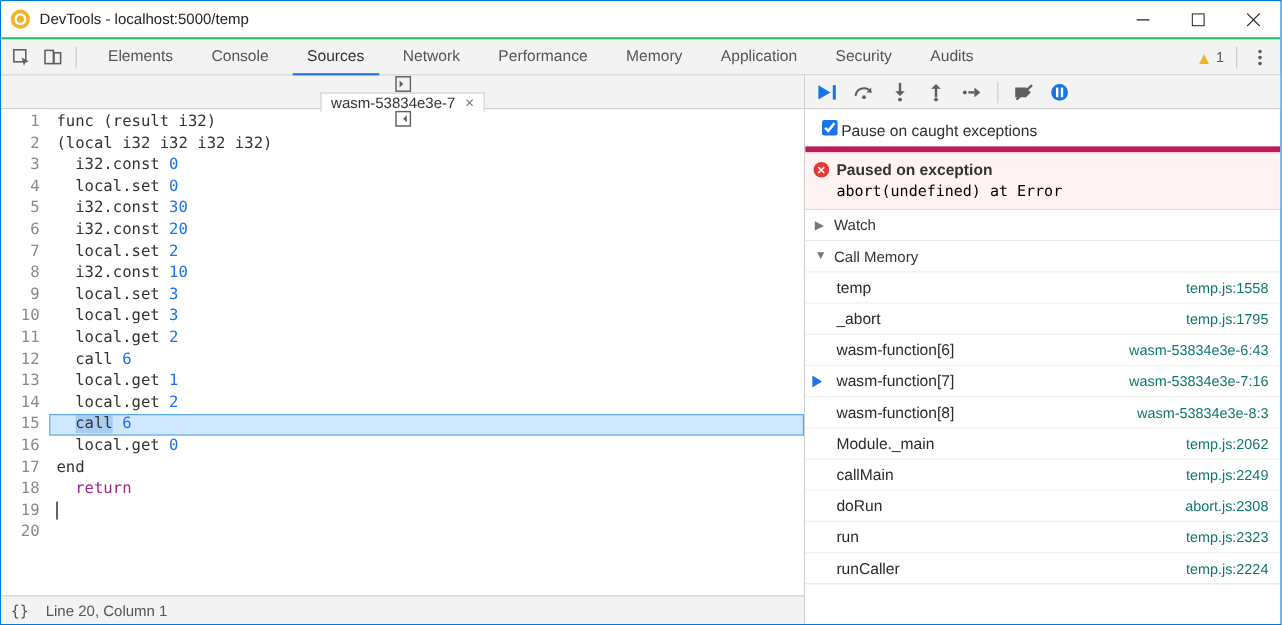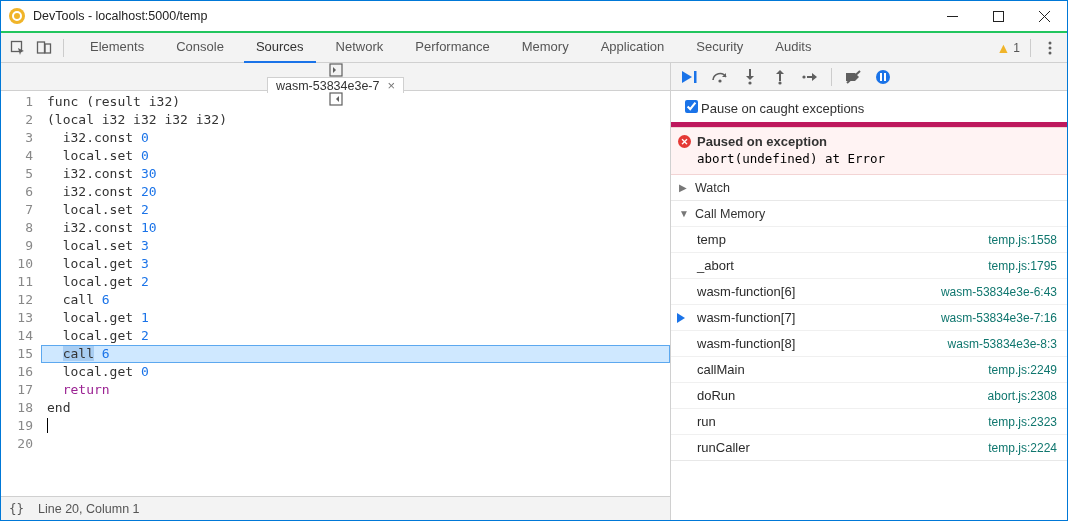--- a/index.html
+++ b/index.html
@@ -202,22 +202,22 @@
           <div class="codeline">  local.set <span class="num">2</span></div>
           <div class="codeline">  i32.const <span class="num">10</span></div>
           <div class="codeline">  local.set <span class="num">3</span></div>
           <div class="codeline">  local.get <span class="num">3</span></div>
           <div class="codeline">  local.get <span class="num">2</span></div>
           <div class="codeline">  call <span class="num">6</span></div>
           <div class="codeline">  local.get <span class="num">1</span></div>
           <div class="codeline">  local.get <span class="num">2</span></div>
           <div class="codeline hl">  <span class="callsel">call</span> <span class="num">6</span></div>
           <div class="codeline">  local.get <span class="num">0</span></div>
+          <div class="codeline">end</div>
           <div class="codeline">  <span class="purple">return</span></div>
-          <div class="codeline">end</div>
           <div class="codeline"><span class="cursor"></span></div>
         </div>
     </div>
 
     <div class="status">
       <span class="cb">{}</span>
       <span>Line 20, Column 1</span>
     </div>
   </div>
 
@@ -313,20 +313,24 @@
               </div>
               <div class="csrow cur">
                 <span class="fn">wasm-function[7]</span>
                 <span class="loc">wasm-53834e3e-7:16</span>
               </div>
               <div class="csrow">
                 <span class="fn">wasm-function[8]</span>
                 <span class="loc">wasm-53834e3e-8:3</span>
               </div>
               <div class="csrow">
+                <span class="fn">Module._main</span>
+                <span class="loc">temp.js:2062</span>
+              </div>
+              <div class="csrow">
                 <span class="fn">callMain</span>
                 <span class="loc">temp.js:2249</span>
               </div>
               <div class="csrow">
                 <span class="fn">doRun</span>
                 <span class="loc">abort.js:2308</span>
               </div>
               <div class="csrow">
                 <span class="fn">run</span>
                 <span class="loc">temp.js:2323</span>

